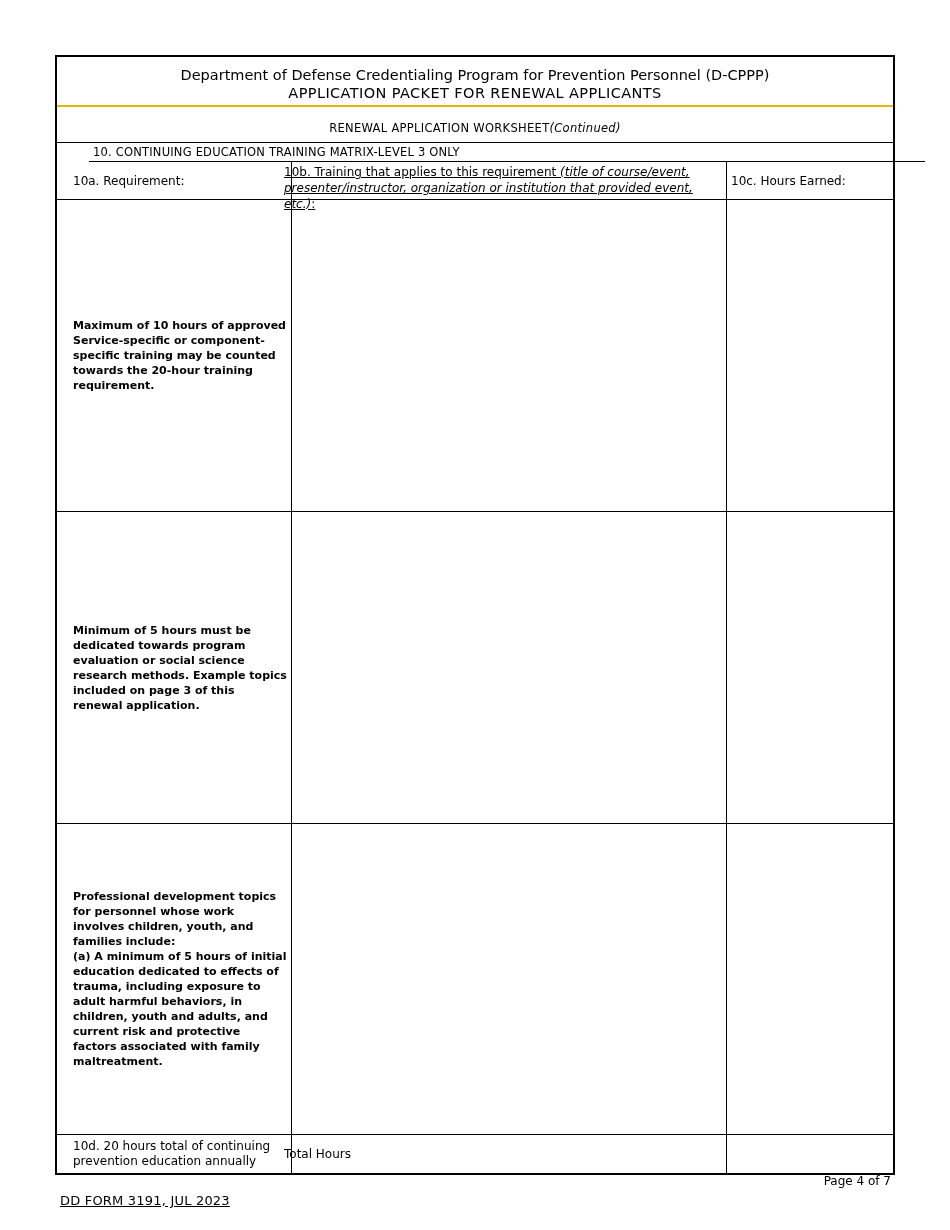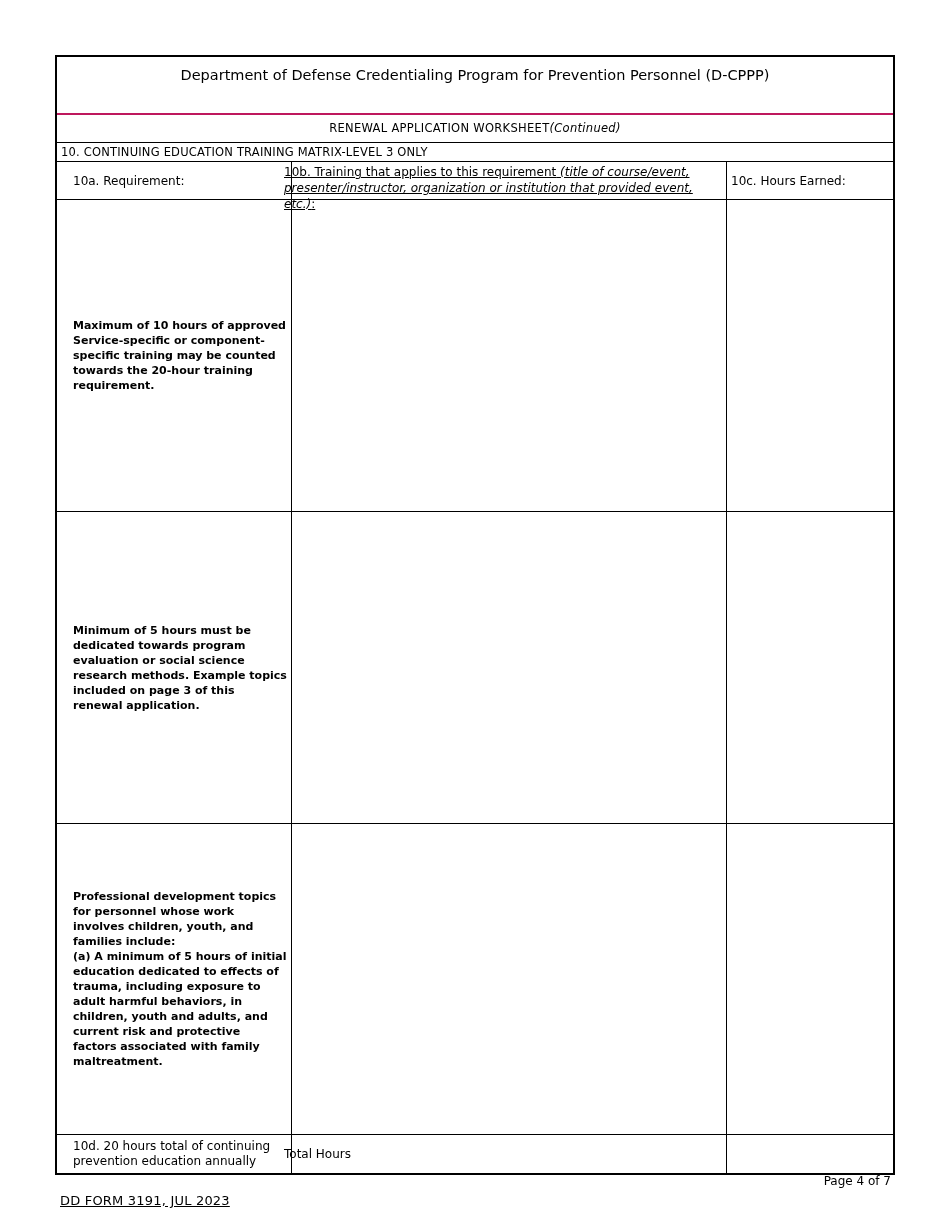--- a/index.html
+++ b/index.html
@@ -2,26 +2,26 @@
 <html><head>
   <meta charset="utf-8">
   <style>
     html, body { margin: 0; padding: 0; background: #ffffff; }
     body { width: 950px; height: 1230px; position: relative; font-family: "DejaVu Sans", sans-serif; color: #000; }
     .form {
       position: absolute; left: 55px; top: 55px; width: 836px; height: 1116px;
       border: 2px solid #000; box-sizing: content-box;
     }
     .row { position: absolute; left: 0; width: 836px; box-sizing: border-box; }
-    .title-block { top: 0; height: 58px; border-bottom: 2px solid #be185d; text-align: center; }
+    .title-block { top: 0; height: 50px; border-bottom: 2px solid #eab308; text-align: center; }
     .title-line1 { font-size: 14.5px; margin-top: 9px; line-height: 18px; }
     .title-line2 { font-size: 14.5px; line-height: 19px; letter-spacing: 0.4px; }
     .worksheet-row { top: 58px; height: 28px; border-bottom: 1px solid #000; text-align: center; font-size: 11.5px; line-height: 27px; letter-spacing: 0.3px; }
     .worksheet-row i { font-style: italic; }
-    .section-row { top: 86px; height: 19px; border-bottom: 1px solid #000; font-size: 11.5px; line-height: 18px; padding-left: 4px; letter-spacing: 0.2px; }
+    .section-row { top: 86px; height: 19px; border-bottom: 1px solid #000; font-size: 11.5px; line-height: 18px; padding-left: 4px; letter-spacing: 0.2px; margin-left: 32px; }
     .cell { position: absolute; box-sizing: border-box; }
     .col-a { left: 12px; width: 223px; border-right: 1px solid #000; }
     .col-b { left: 223px; width: 447px; border-right: 1px solid #000; }
     .col-c { left: 670px; width: 166px; }
     .hdr-row { top: 105px; height: 38px; border-bottom: 1px solid #000; }
     .hdr-row .cell { height: 37px; font-size: 12px; }
     .hdr-a, .hdr-c { display: flex; align-items: center; padding-left: 4px; }
     .hdr-b { padding: 2px 4px; line-height: 16px; font-size: 12px; text-decoration: underline; }
     .hdr-b i { font-style: italic; }
     .body-row { border-bottom: 1px solid #000; }
@@ -38,20 +38,21 @@
     .footer-right { position: absolute; right: 59px; top: 1174px; font-size: 12px; }
     .field-input { border: none; background: transparent; width: 100%; height: 100%; box-sizing: border-box; padding: 4px; font-family: "DejaVu Sans", sans-serif; font-size: 12px; resize: none; outline: none; }
   </style>
 </head>
 <body>
 
 <div class="form">
 
   <div class="row title-block">
     <div class="title-line1">Department of Defense Credentialing Program for Prevention Personnel (D-CPPP)</div>
+    <div class="title-line2">APPLICATION PACKET FOR RENEWAL APPLICANTS</div>
   </div>
 
   <div class="row worksheet-row">
     <span>RENEWAL APPLICATION WORKSHEET</span><i>(Continued)</i>
   </div>
 
   <div class="row section-row">10. CONTINUING EDUCATION TRAINING MATRIX-LEVEL 3 ONLY</div>
 
   <div class="row hdr-row">
     <div class="cell col-a hdr-a">10a. Requirement:</div>

